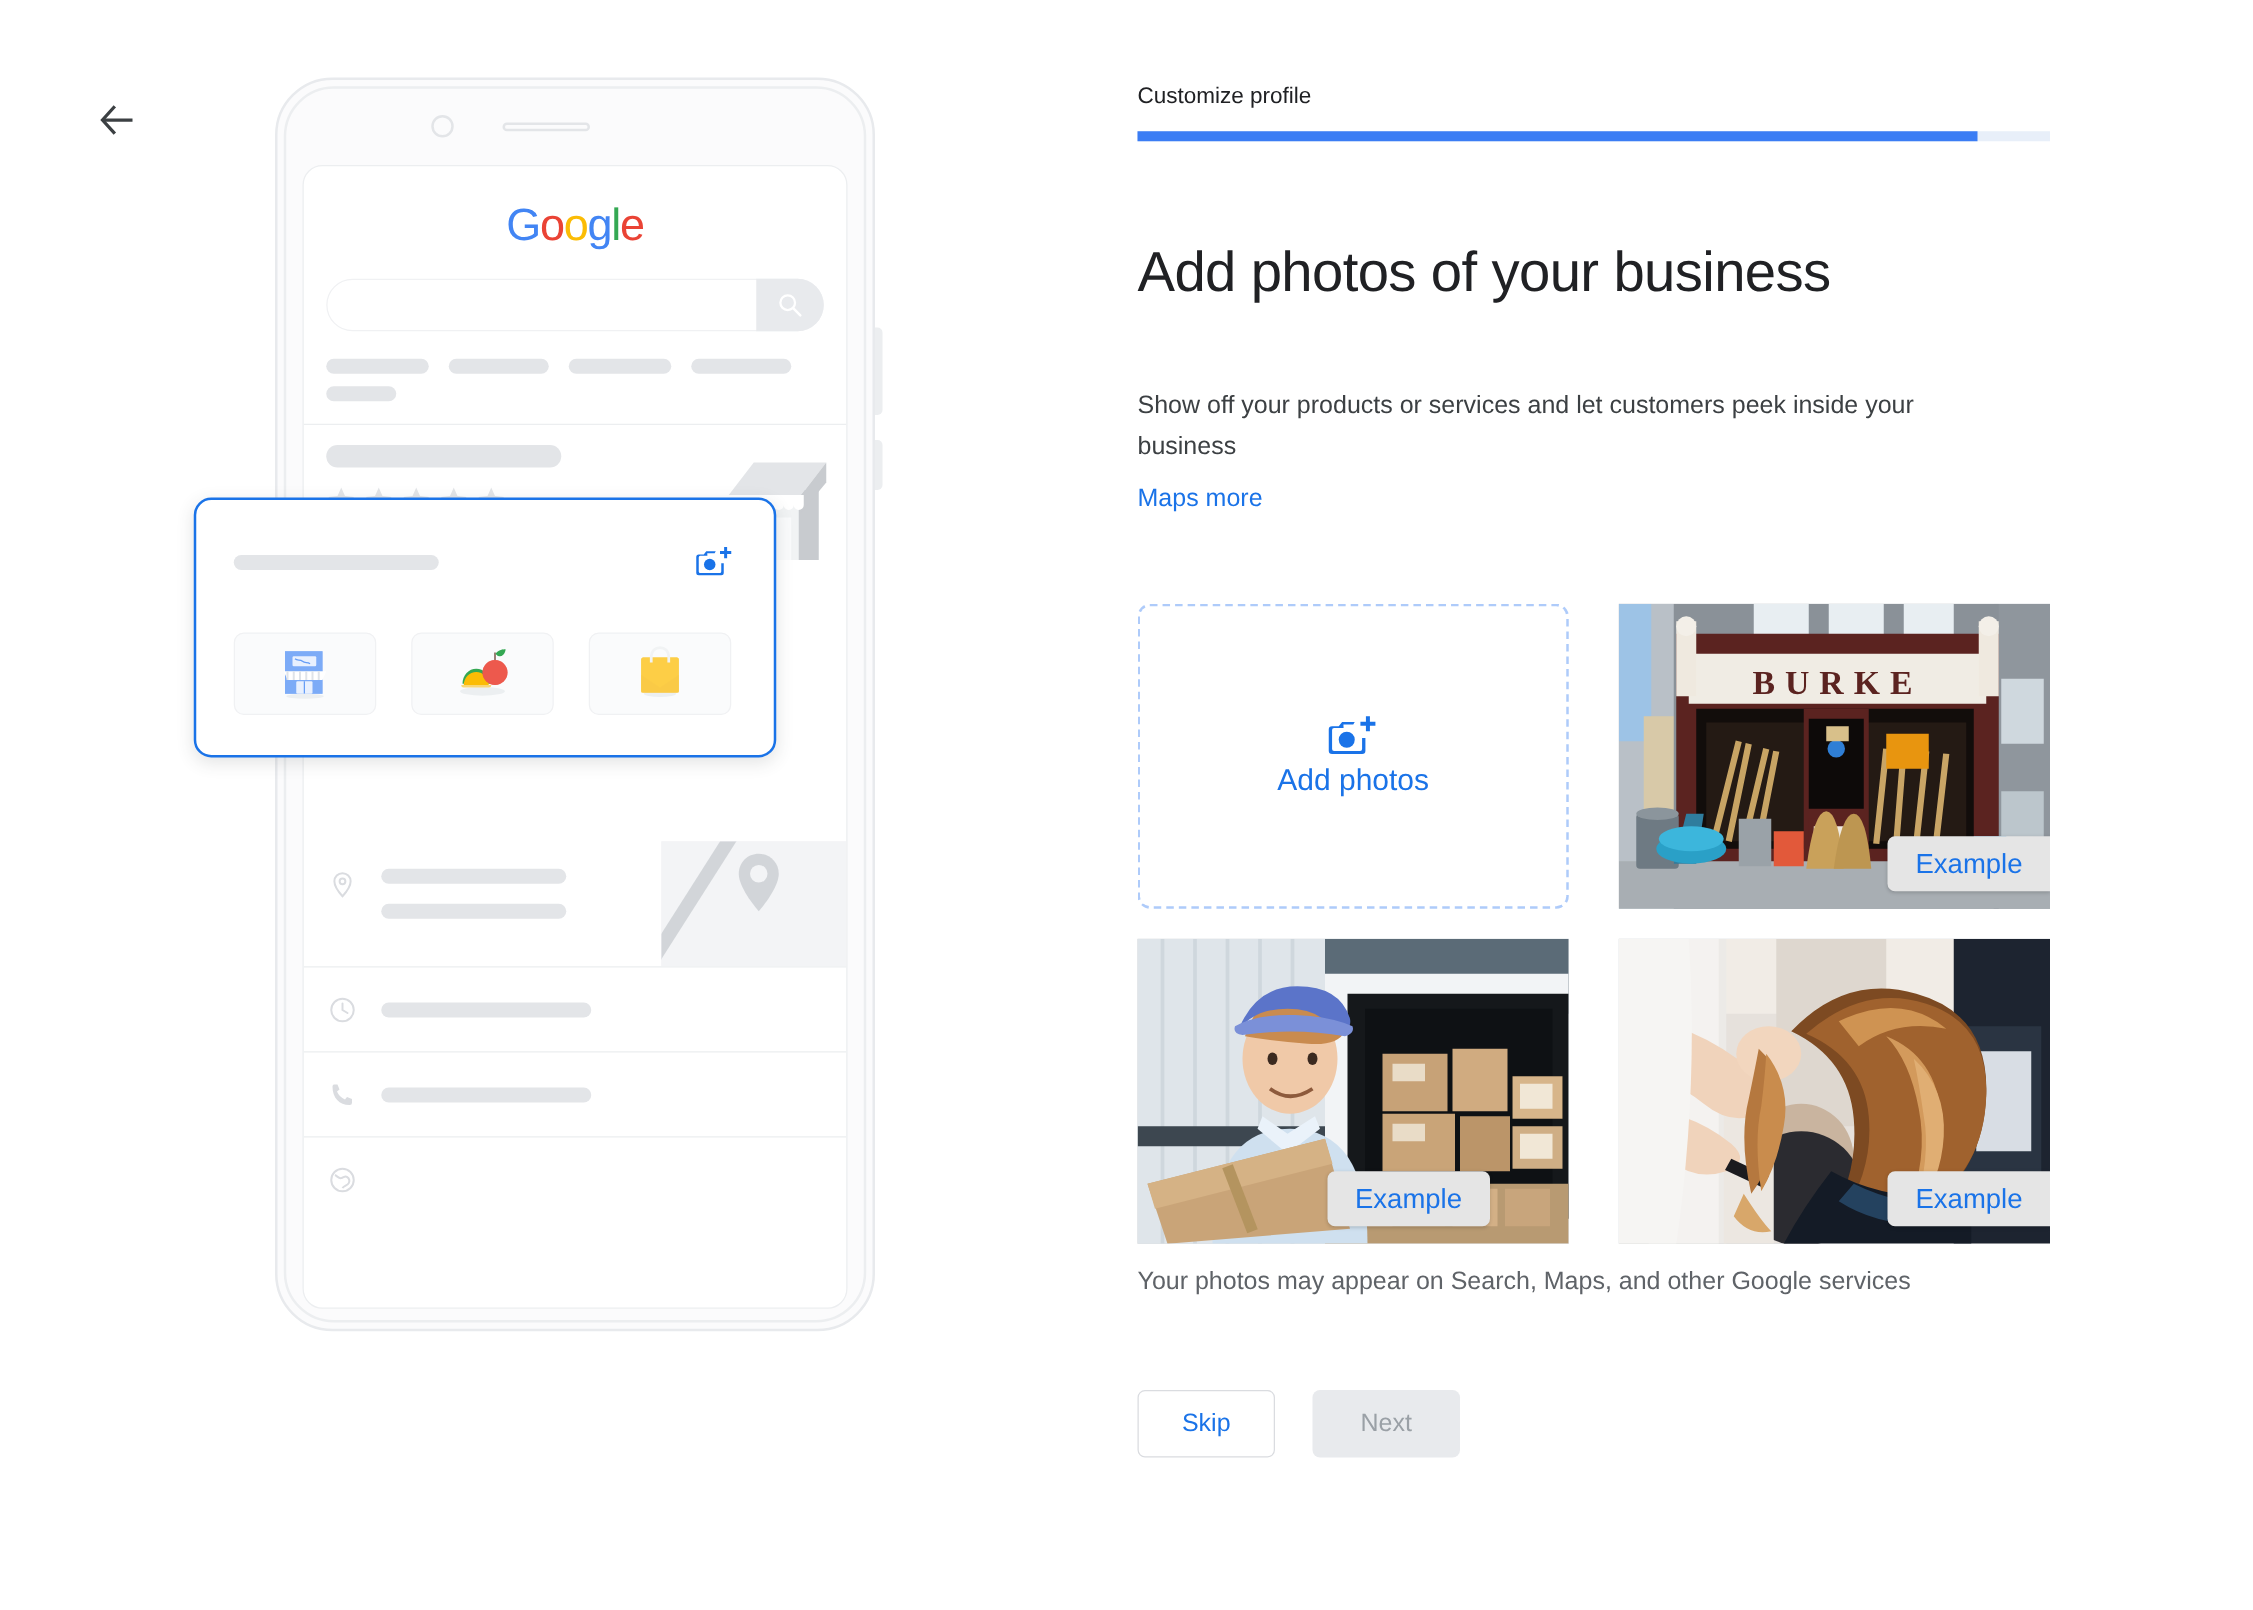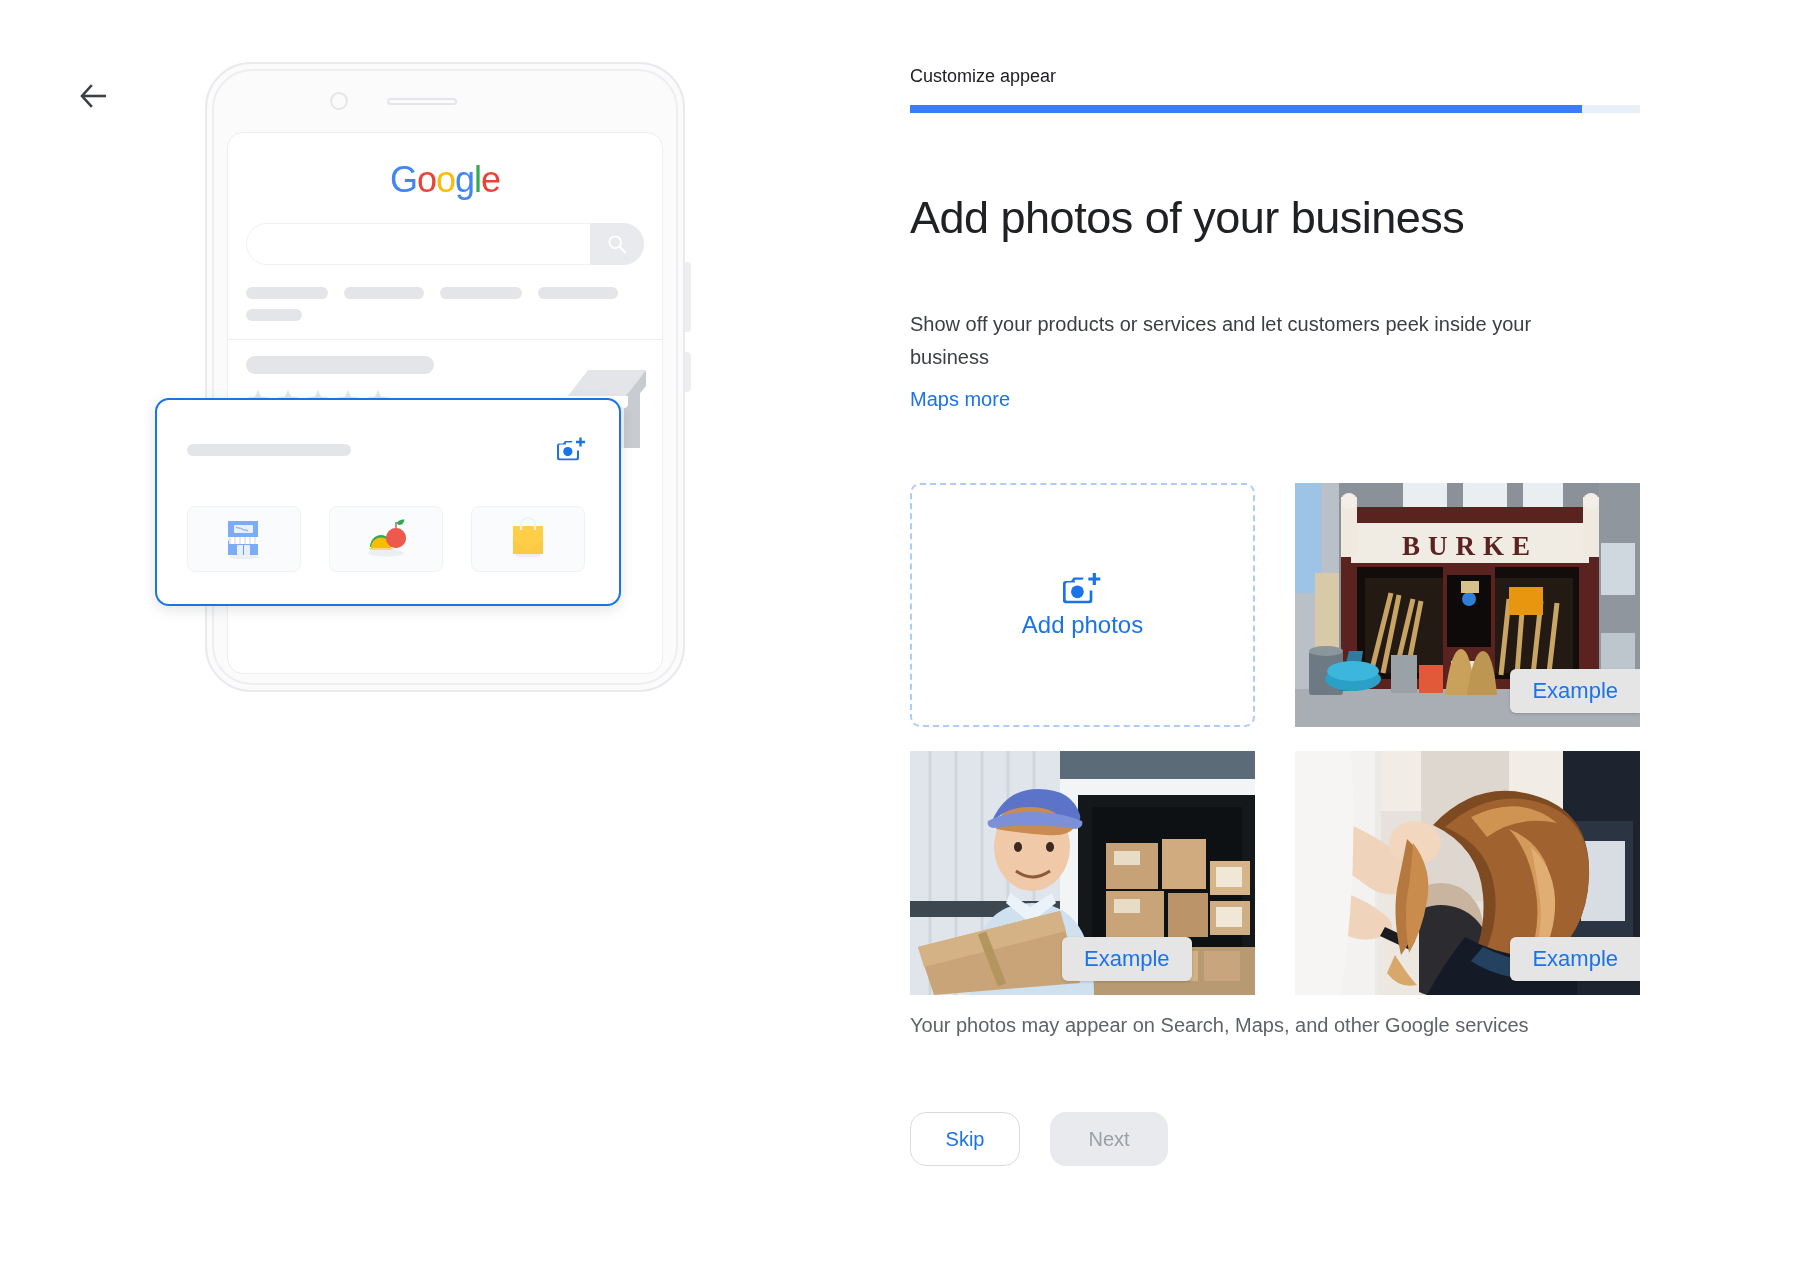--- a/index.html
+++ b/index.html
@@ -13,21 +13,21 @@
 
   
   .back-arrow {
     position: absolute; left: 74px; top: 76px;
     width: 40px; height: 40px;
     display: flex; align-items: center; justify-content: center;
     cursor: pointer;
   }
 
   
-  .phone-wrap { position: absolute; left: 205px; top: 62px; width: 480px; height: 630px; }
+  .phone-wrap { position: absolute; left: 220px; top: 62px; width: 480px; height: 1003px; }
   .phone-outer {
     position: absolute; inset: 0;
     border: 2px solid #e8eaed;
     border-radius: 46px;
     background: #fbfbfc;
   }
   .phone-inner-border {
     position: absolute; left: 7px; top: 7px; right: 7px; bottom: 7px;
     border: 2px solid #eceef0;
     border-radius: 40px;
@@ -143,21 +143,21 @@
     position: absolute; right: 0; bottom: 14px;
     background: #e5e5e5; color: #1a73e8; font-size: 22px;
     padding: 9px 22px; border-radius: 6px 0 0 6px;
     box-shadow: 0 1px 3px rgba(0,0,0,.16);
   }
   .ex-badge.left { right: auto; left: 152px; border-radius: 6px; }
 
   .note { position: absolute; left: 0; top: 1010px; width: 730px; 
           font-size: 20px; line-height: 30px; color: #5f6368; }
   .btn-row { position: absolute; left: 0; top: 1112px; display: flex; gap: 30px; }
-  .btn { height: 54px; min-width: 110px; border-radius: 16px; font-size: 20px;
+  .btn { height: 54px; min-width: 110px; border-radius: 6px; font-size: 20px;
          display: flex; align-items: center; justify-content: center; cursor: pointer; }
   .btn-skip { background: #fff; border: 1px solid #dadce0; color: #1a73e8; }
   .btn-next { background: #e8eaed; border: none; color: #9aa0a6; min-width: 118px; cursor: default; }
 </style>
 </head>
 <body>
 
 <div id="root">
 
   <div class="back-arrow">
@@ -331,21 +331,21 @@
           <rect x="7" y="10" width="30" height="28" rx="1.5" fill="#fdd663" opacity=".7"></rect>
           <path d="M7 24l15 10 15-10v14H7z" fill="#f9c846" opacity=".6"></path>
           <path d="M15 14V9a7 7 0 0114 0v5" fill="none" stroke="#f1f3f4" stroke-width="2.2"></path>
         </svg>
       </div>
     </div>
   </div>
 
   <div class="right">
 
-    <div class="step-label">Customize appear</div>
+    <div class="step-label">Customize profile</div>
     <div class="progress-track">
       <div class="progress-fill" id="progfill" style="width: 92%;"></div>
     </div>
 
     <div class="h1">Add photos of your business</div>
     <div class="sub">Show off your products or services and let customers peek inside your business</div>
     <div class="learn">Maps more</div>
 
     <div class="grid">
 

